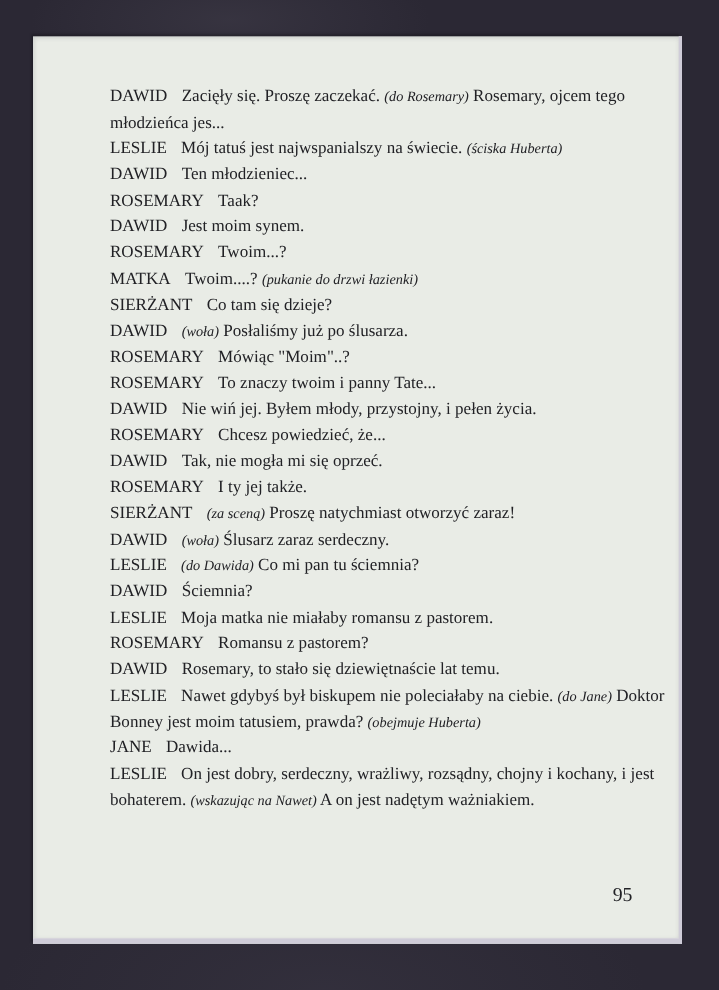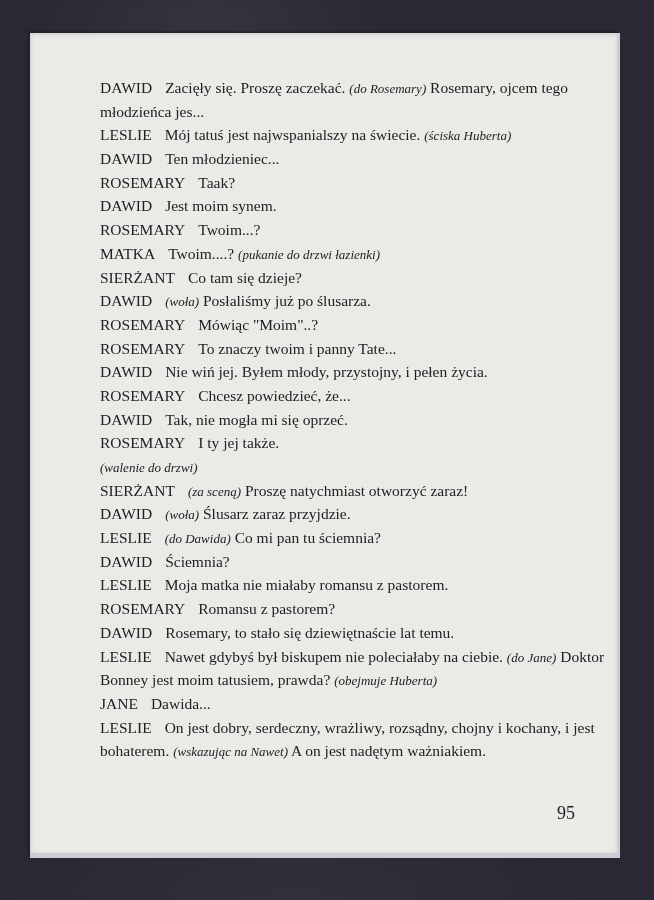--- a/index.html
+++ b/index.html
@@ -73,23 +73,22 @@
       <div class="line"><span class="speaker">ROSEMARY</span><span class="normal">Twoim...?</span></div>
       <div class="line"><span class="speaker">MATKA</span><span class="normal">Twoim....? </span><span class="stage">(pukanie do drzwi łazienki)</span></div>
       <div class="line"><span class="speaker">SIERŻANT</span><span class="normal">Co tam się dzieje?</span></div>
       <div class="line"><span class="speaker">DAWID</span><span class="stage">(woła)</span><span class="normal"> Posłaliśmy już po ślusarza.</span></div>
       <div class="line"><span class="speaker">ROSEMARY</span><span class="normal">Mówiąc "Moim"..?</span></div>
       <div class="line"><span class="speaker">ROSEMARY</span><span class="normal">To znaczy twoim i panny Tate...</span></div>
       <div class="line"><span class="speaker">DAWID</span><span class="normal">Nie wiń jej. Byłem młody, przystojny, i pełen życia.</span></div>
       <div class="line"><span class="speaker">ROSEMARY</span><span class="normal">Chcesz powiedzieć, że...</span></div>
       <div class="line"><span class="speaker">DAWID</span><span class="normal">Tak, nie mogła mi się oprzeć.</span></div>
       <div class="line"><span class="speaker">ROSEMARY</span><span class="normal">I ty jej także.</span></div>
-      <div class="line"><span class="stage">(walenie do drzwi)</span></div>
       <div class="line"><span class="speaker">SIERŻANT</span><span class="stage">(za sceną)</span><span class="normal"> Proszę natychmiast otworzyć zaraz!</span></div>
-      <div class="line"><span class="speaker">DAWID</span><span class="stage">(woła)</span><span class="normal"> Ślusarz zaraz przyjdzie.</span></div>
+      <div class="line"><span class="speaker">DAWID</span><span class="stage">(woła)</span><span class="normal"> Ślusarz zaraz serdeczny.</span></div>
       <div class="line"><span class="speaker">LESLIE</span><span class="stage">(do Dawida)</span><span class="normal"> Co mi pan tu ściemnia?</span></div>
       <div class="line"><span class="speaker">DAWID</span><span class="normal">Ściemnia?</span></div>
       <div class="line"><span class="speaker">LESLIE</span><span class="normal">Moja matka nie miałaby romansu z pastorem.</span></div>
       <div class="line"><span class="speaker">ROSEMARY</span><span class="normal">Romansu z pastorem?</span></div>
       <div class="line"><span class="speaker">DAWID</span><span class="normal">Rosemary, to stało się dziewiętnaście lat temu.</span></div>
       <div class="line"><span class="speaker">LESLIE</span><span class="normal">Nawet gdybyś był biskupem nie poleciałaby na ciebie. </span><span class="stage">(do Jane)</span><span class="normal"> Doktor</span></div>
       <div class="line"><span class="normal">Bonney jest moim tatusiem, prawda? </span><span class="stage">(obejmuje Huberta)</span></div>
       <div class="line"><span class="speaker">JANE</span><span class="normal">Dawida...</span></div>
       <div class="line"><span class="speaker">LESLIE</span><span class="normal">On jest dobry, serdeczny, wrażliwy, rozsądny, chojny i kochany, i jest</span></div>
       <div class="line"><span class="normal">bohaterem. </span><span class="stage">(wskazując na Nawet)</span><span class="normal"> A on jest nadętym ważniakiem.</span></div>

